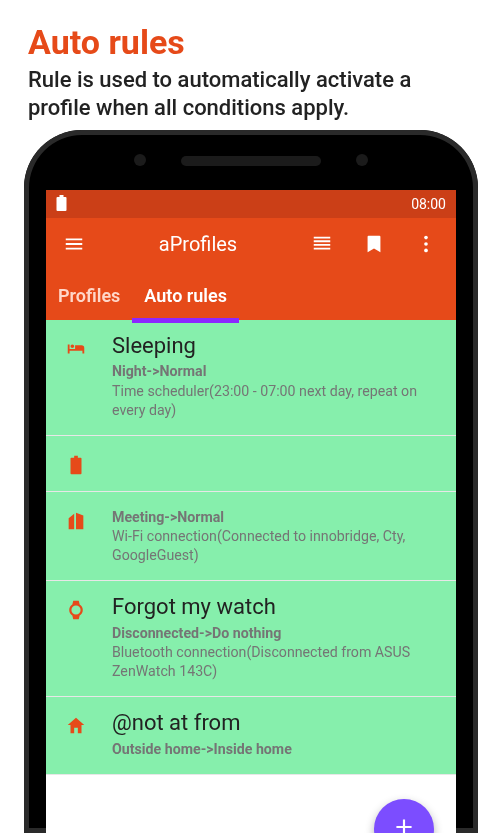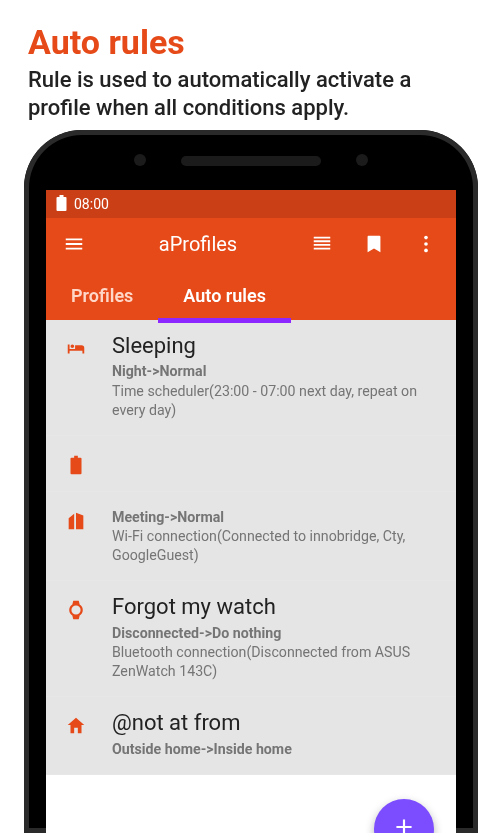--- a/index.html
+++ b/index.html
@@ -43,21 +43,21 @@
     background: #fff;
     overflow: hidden;
   }
 
   .statusbar {
     height: 28px;
     background: #cb3f17;
     color: #fff;
     display: flex;
     align-items: center;
-    justify-content: flex-start;
+    justify-content: space-between;
     padding: 0 10px;
     gap: 7px;
     font-size: 14px;
   }
   .statusbar svg { width: 11px; height: 16px; fill: #fff; }
 
   .appbar {
     height: 52px;
     background: #e64a19;
     color: #fff;
@@ -74,41 +74,41 @@
   .tabs {
     height: 50px;
     background: #e64a19;
     display: flex;
     align-items: flex-end;
   }
   .tab {
     color: #ffd7c9;
     font-size: 18px;
     font-weight: 600;
-    padding: 0 25px 14px;
+    padding: 0 12px 14px;
     cursor: pointer;
     position: relative;
   }
   .tab.active { color: #fff; }
   .tab-indicator {
     position: absolute;
     left: 0; right: 0; bottom: -3px;
     height: 5px;
     background: #8c27ff;
   }
 
   .rules {
     background: #fafafa;
   }
   .rule {
     display: flex;
     align-items: flex-start;
     padding: 13px 16px 15px 16px;
     border-bottom: 1px solid #e7e7e7;
-    background: #e5e5e5;
+    background: #86efac;
     gap: 22px;
   }
   .rule .icon-col {
     width: 28px;
     display: flex;
     justify-content: center;
     padding-top: 5px;
   }
   .rule .icon-col svg { width: 22px; height: 22px; fill: #e64a19; }
   .rule .body { flex: 1; min-width: 0; }

